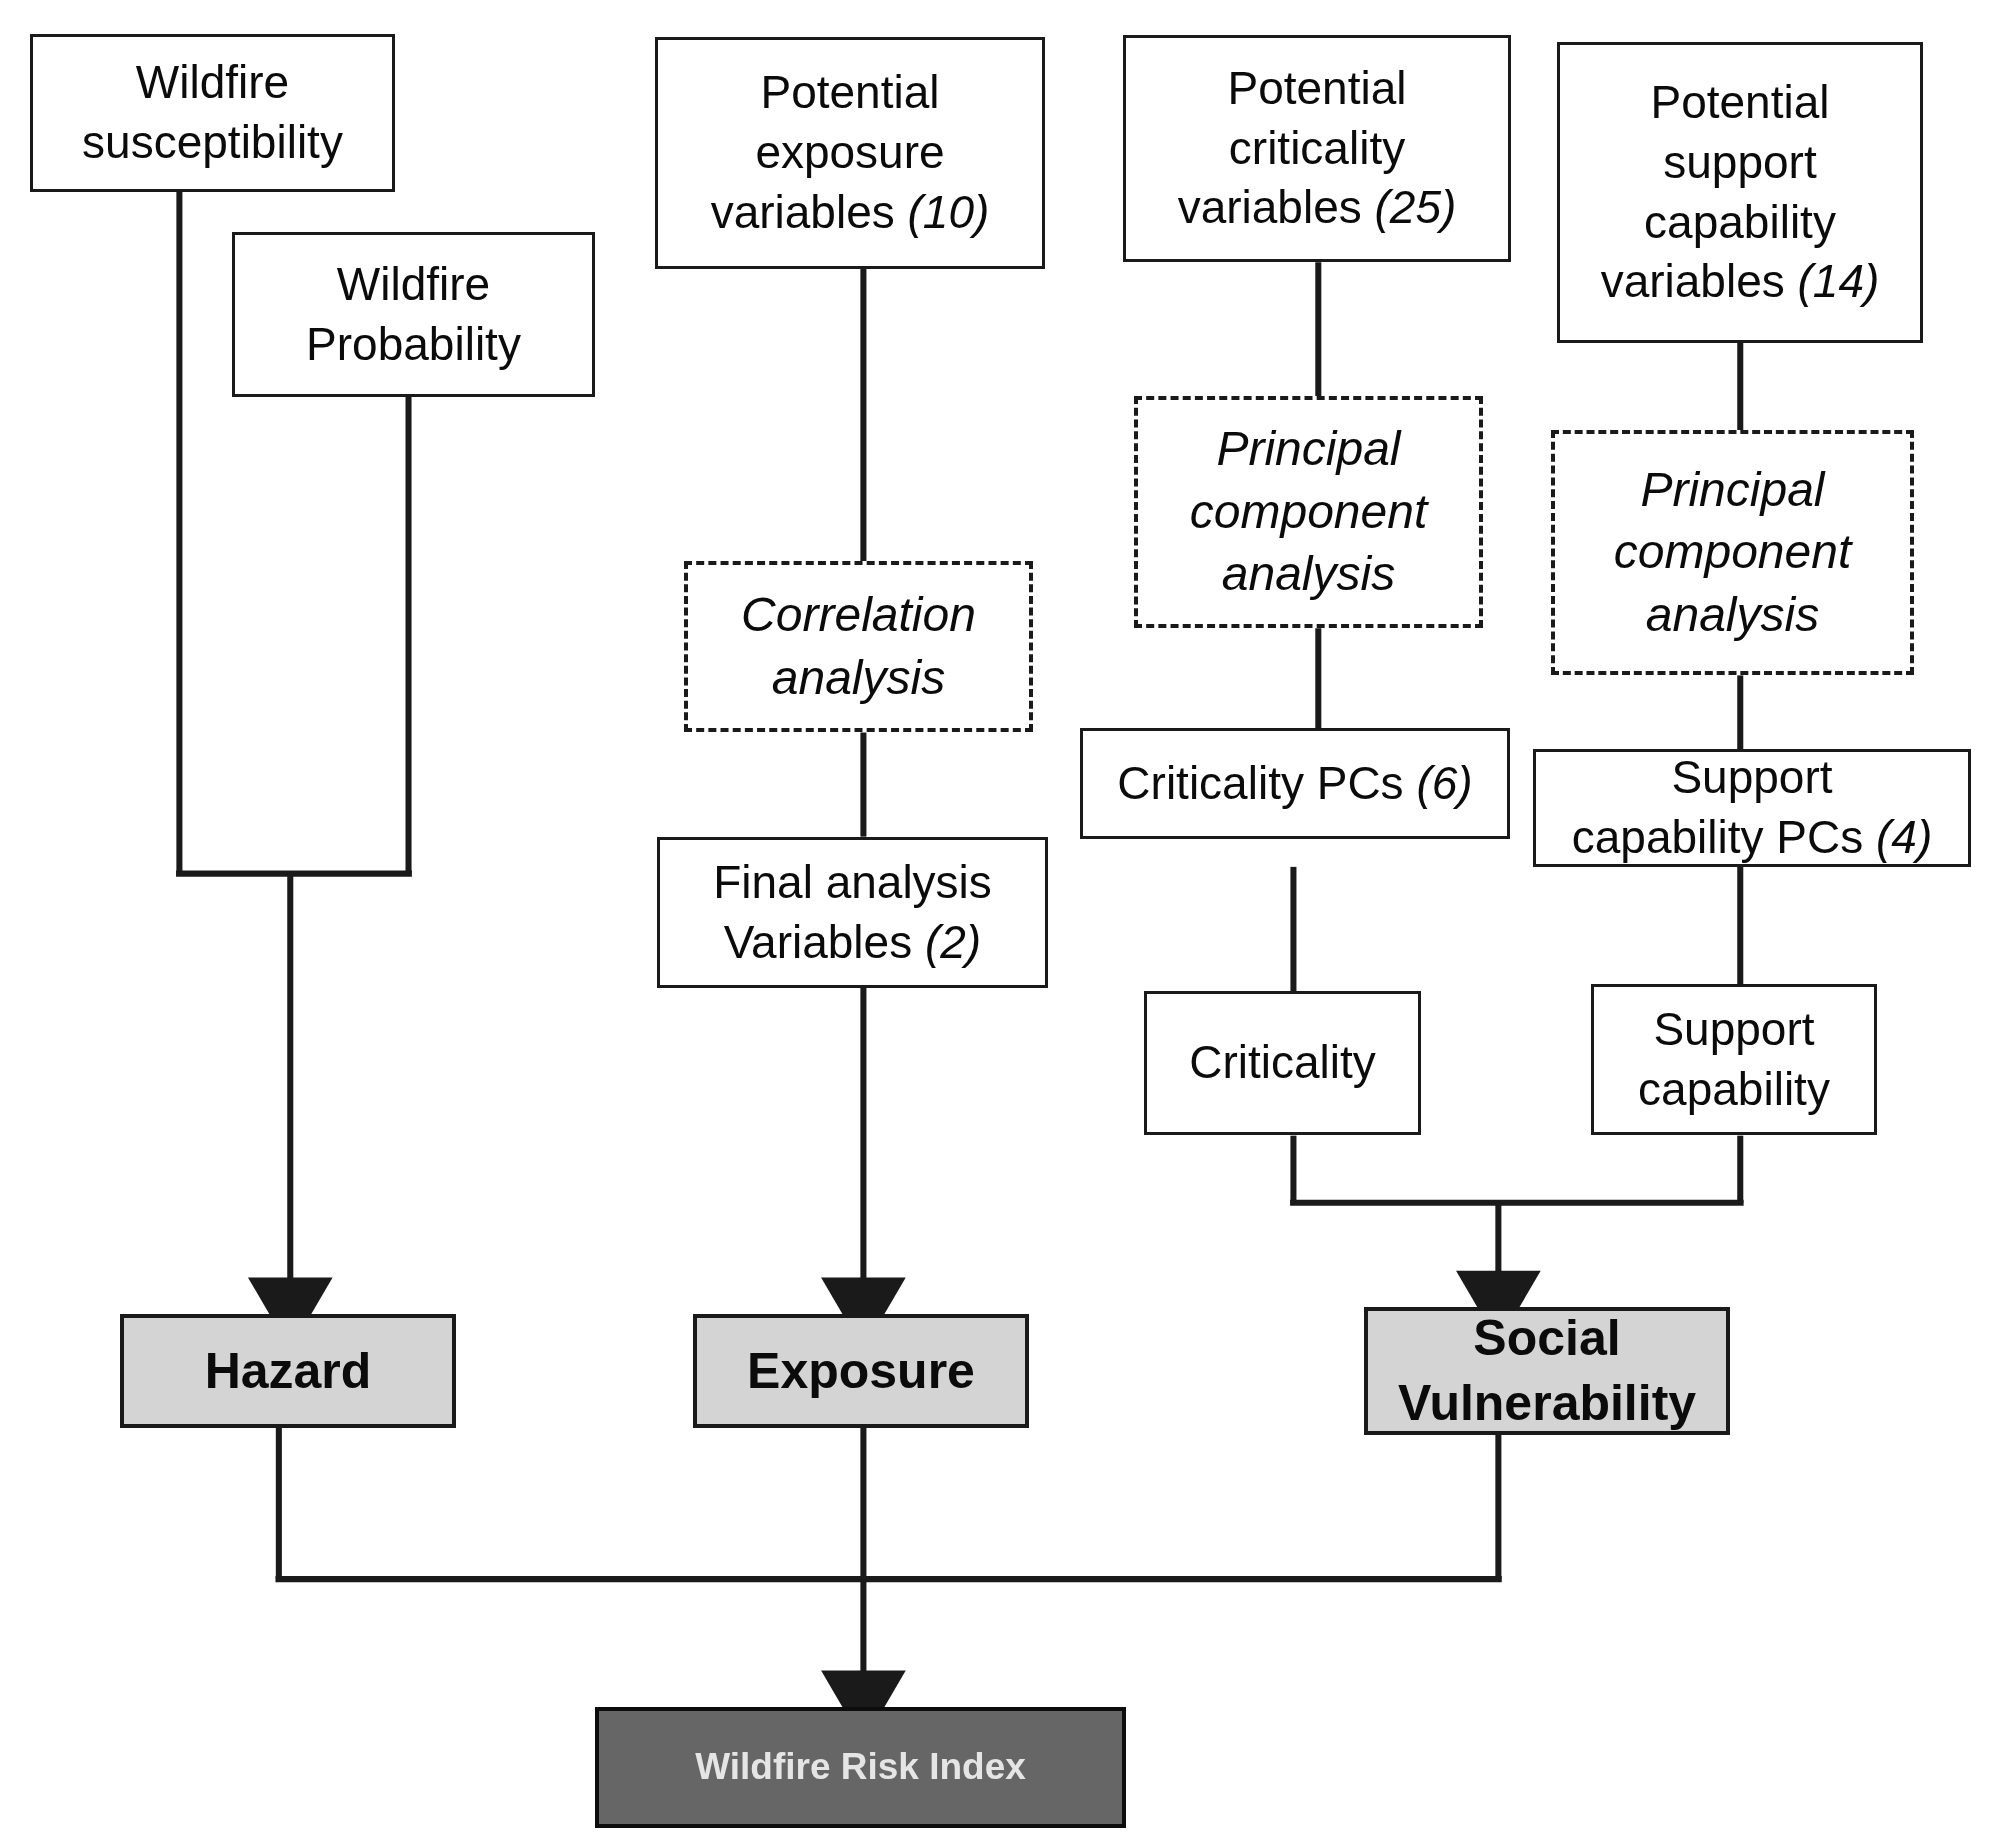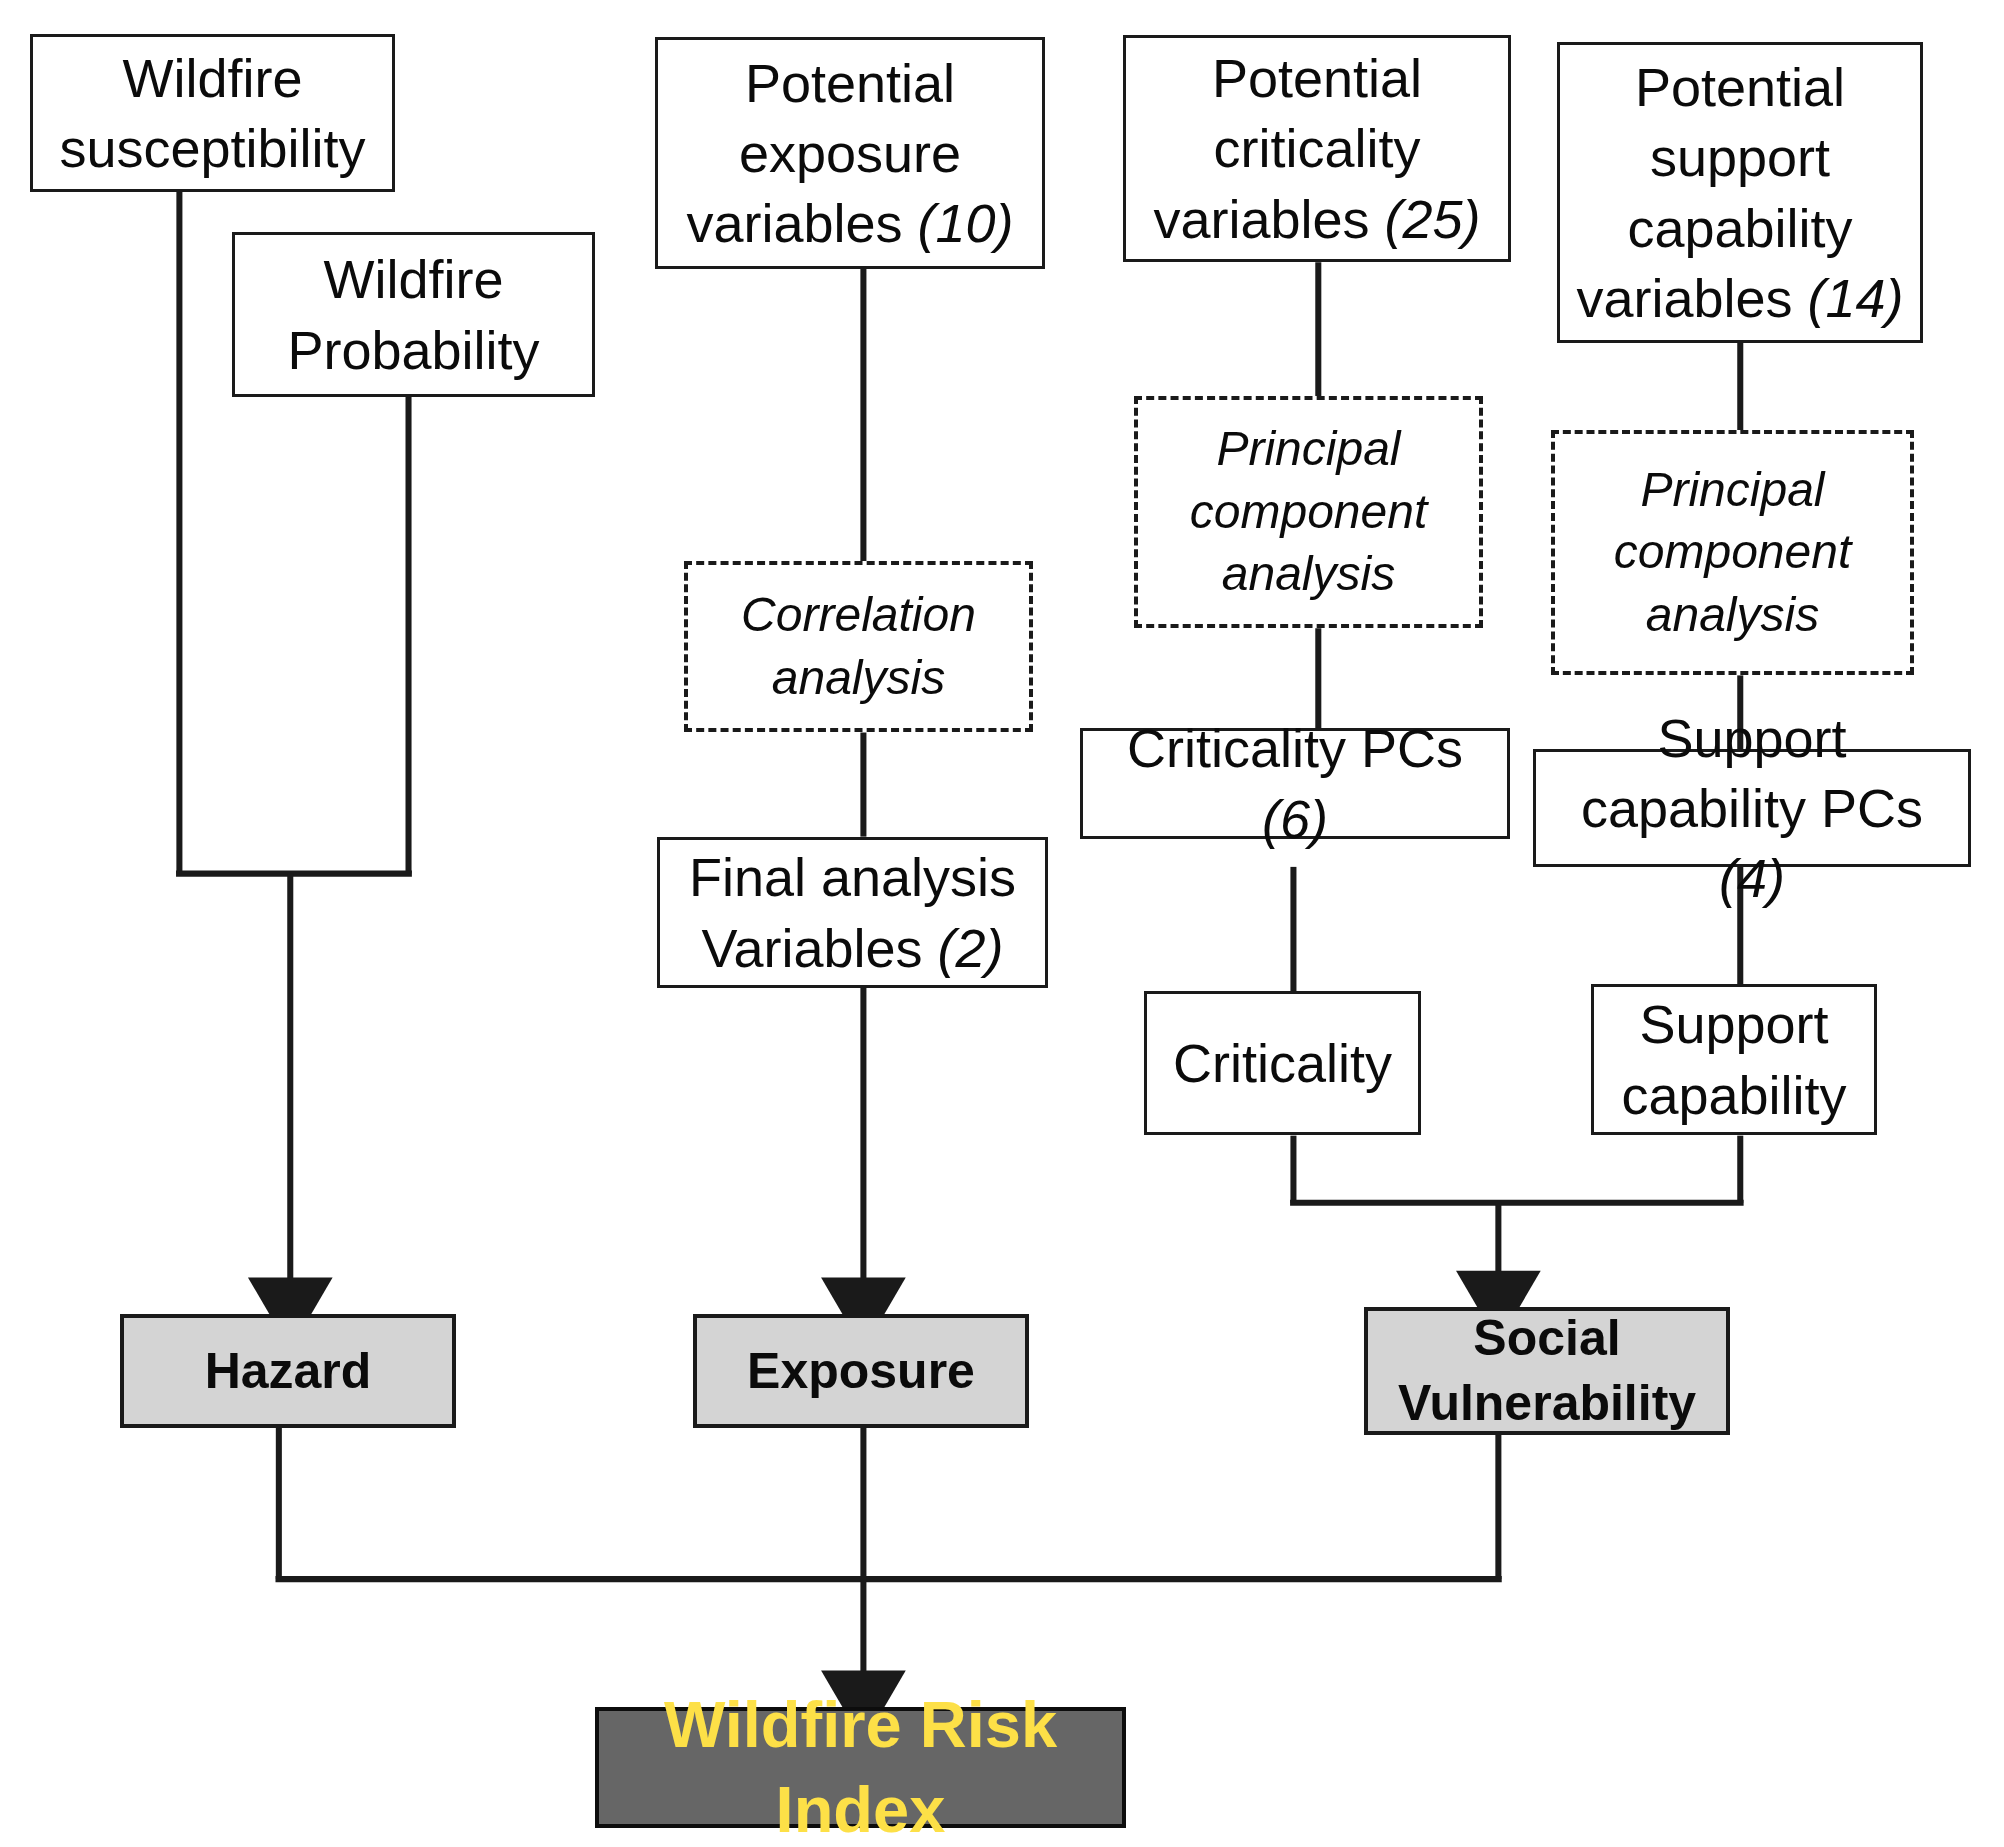--- a/index.html
+++ b/index.html
@@ -30,41 +30,41 @@
     align-items: center;
     justify-content: center;
     text-align: center;
     line-height: 1.30;
     color: #0b0b0b;
   }
   .node .txt { display: block; width: 100%; padding: 0 6.7px; }
   .node.solid {
     border: 3.4px solid #1a1a1a;
     background: #ffffff;
-    font-size: 54px;
+    font-size: 46px;
     font-weight: 400;
   }
   .node.dashed {
     border: 4px dashed #1a1a1a;
     background: #ffffff;
     font-size: 48px;
     font-style: italic;
     font-weight: 400;
   }
   .node.gray {
     border: 4px solid #1a1a1a;
     background: #d4d4d4;
     font-size: 50px;
     font-weight: bold;
   }
   .node.dark {
     border: 4.7px solid #0d0d0d;
     background: #666666;
-    color: #fde047;
-    font-size: 65px;
+    color: #e5e5e5;
+    font-size: 37px;
     font-weight: bold;
     justify-content: flex-end;
   }
   .it { font-style: italic; }
 </style>
 </head>
 <body>
 
 <div id="canvas">
 

